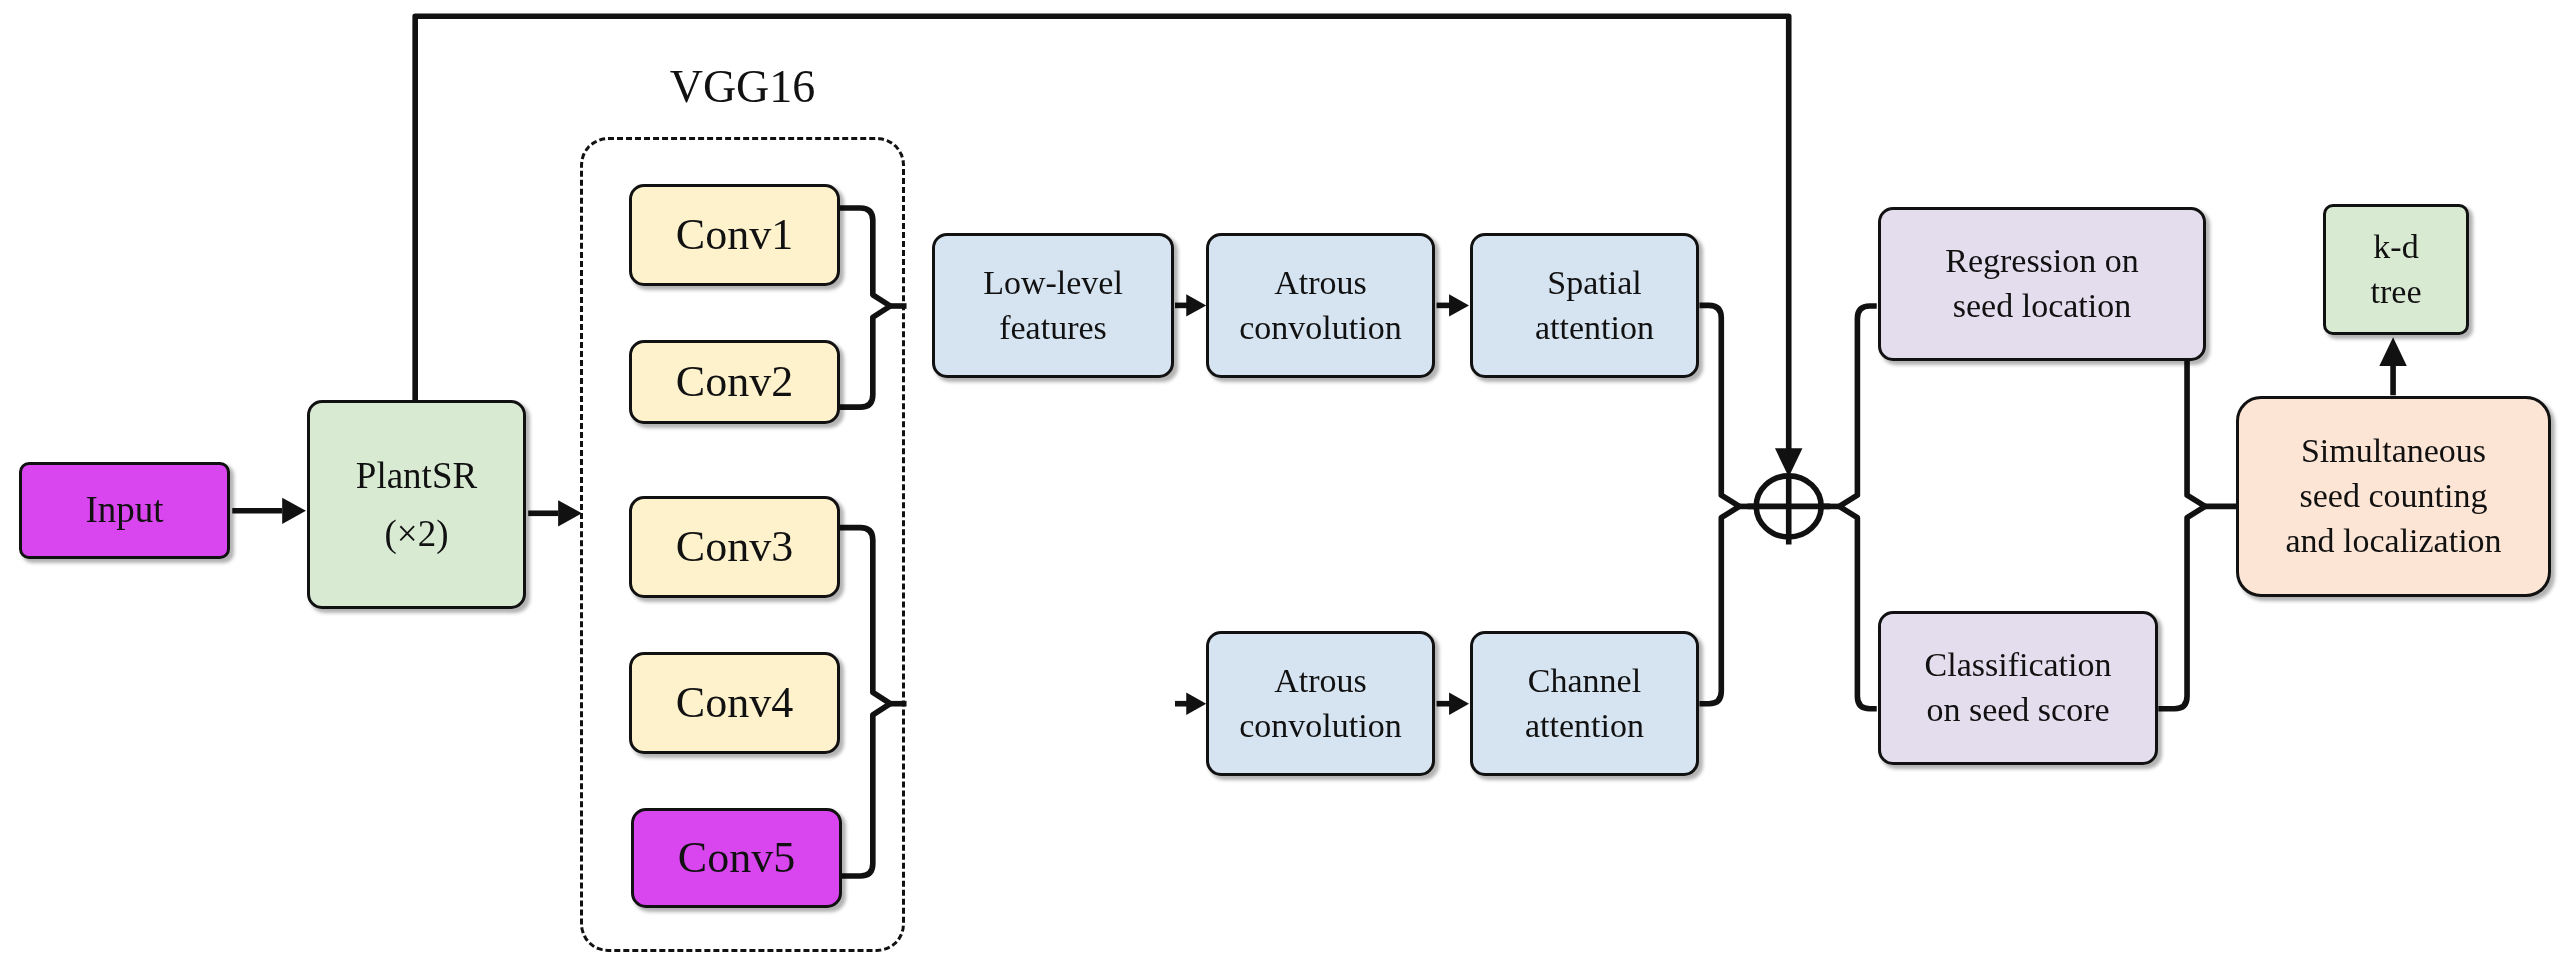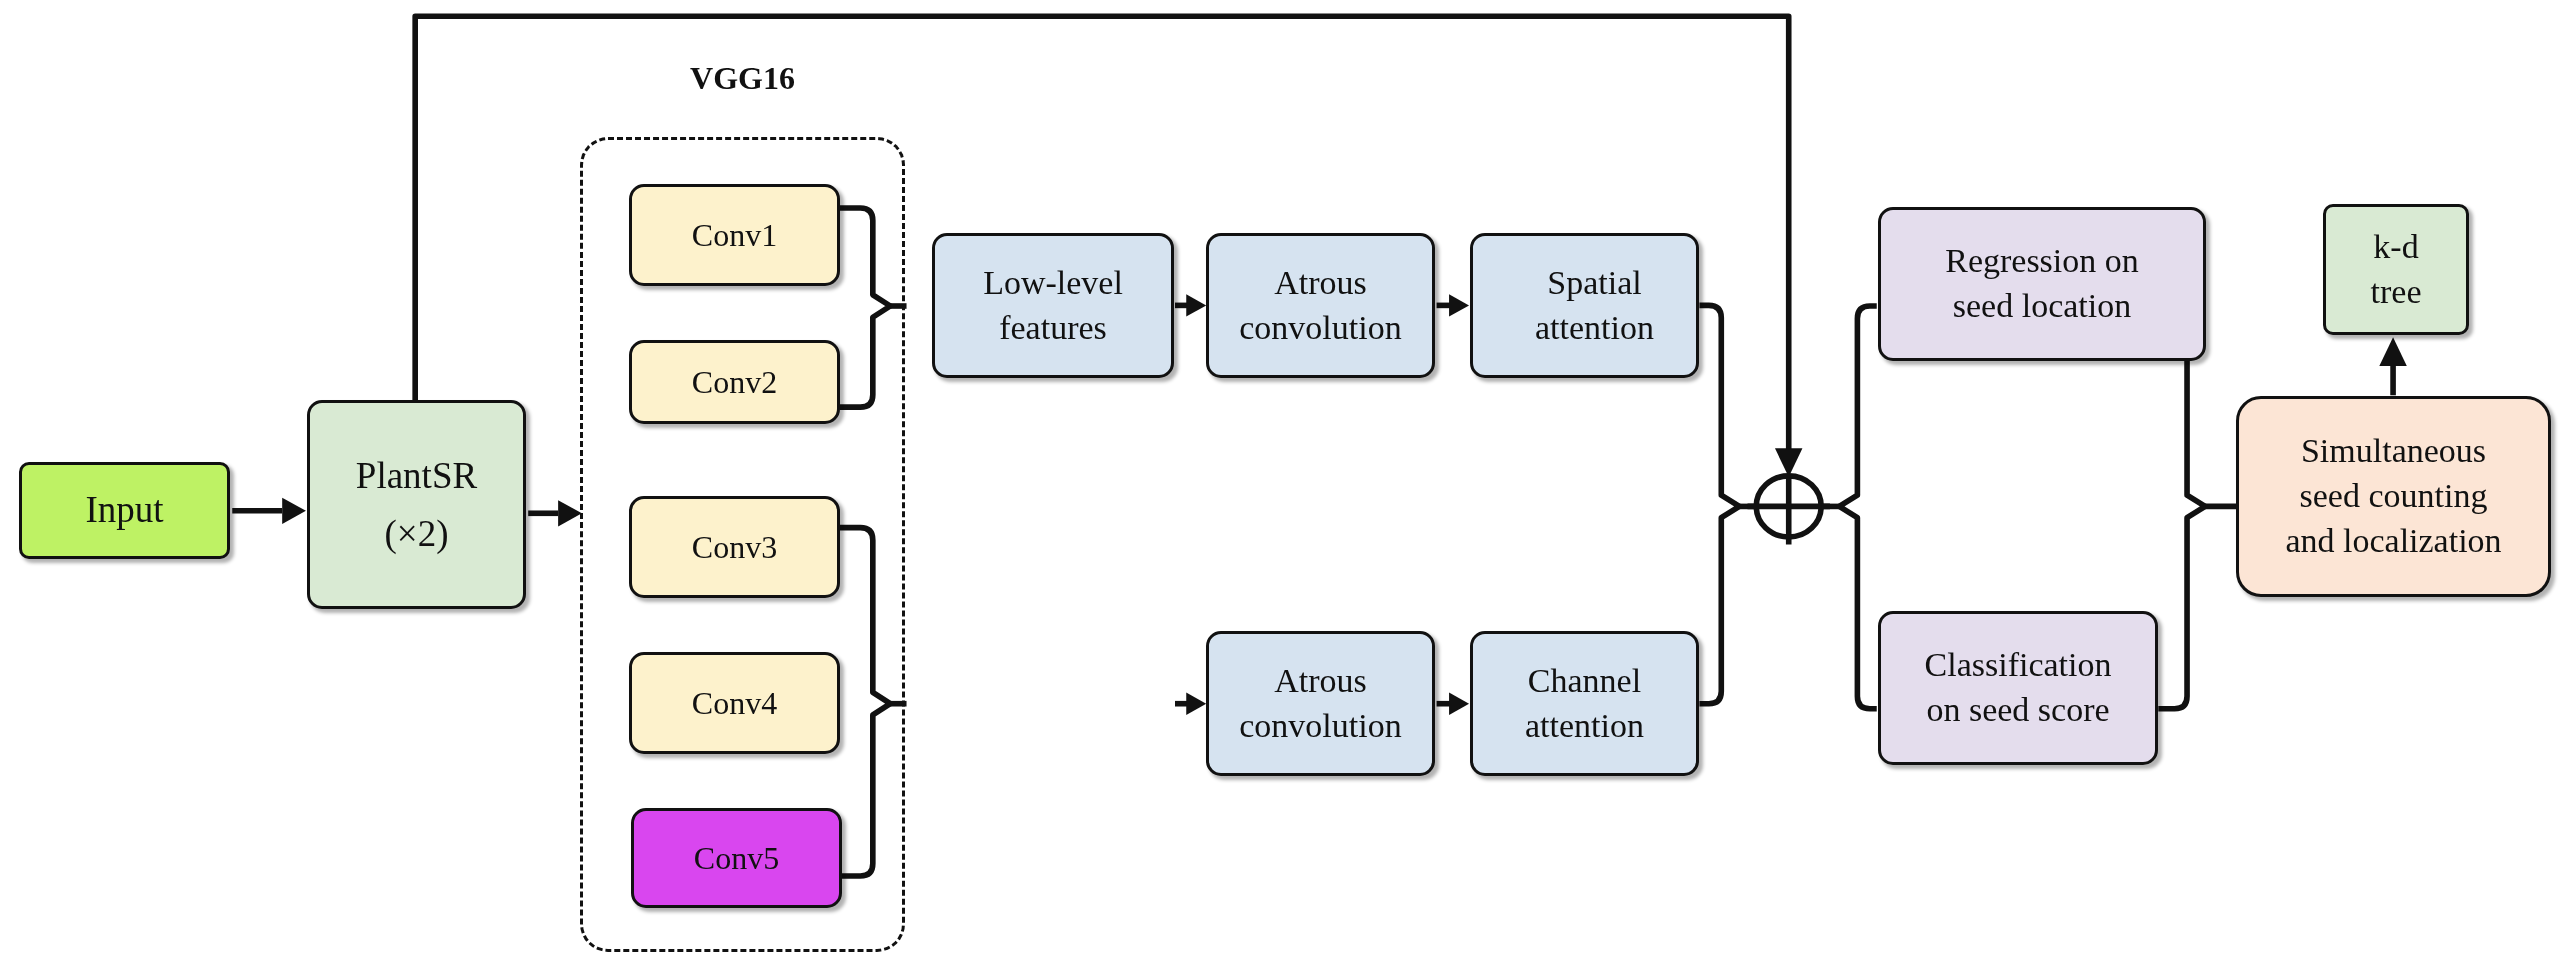--- a/index.html
+++ b/index.html
@@ -25,24 +25,24 @@
   }
   .wire{stroke:#111;stroke-width:9;fill:none;stroke-linejoin:round;stroke-linecap:butt;}
   .head{fill:#111;stroke:none;}
   .dashedbox{
     position:absolute;z-index:1;
     border:3.7px dashed #111;border-radius:28px;box-sizing:border-box;
     background:transparent;
   }
   .vgg-title{
     position:absolute;z-index:2;
-    text-align:center;font-weight:bold;font-size:32px;
+    text-align:center;font-weight:normal;font-size:46px;
   }
   .f60{font-size:37px;}
-  .f58{font-size:32px;}
+  .f58{font-size:44px;}
   .f55{font-size:34px;}
   .r16{border-radius:10px;}
   .r24{border-radius:15px;}
   .r40{border-radius:25px;}
 </style>
 </head>
 <body>
 
 <div id="canvas">
 
@@ -88,21 +88,21 @@
     <path class="wire" d="M 3457 490 H 3483 Q 3503 490 3503 510 V 793 L 3532 811 L 3503 829 V 1115 Q 3503 1135 3483 1135 H 3457"></path>
     <path class="wire" d="M 3532 811 H 3584"></path>
 
     <path class="wire" d="M 3833 633 V 584"></path>
     <polygon class="head" points="3833,540 3811,586 3855,586"></polygon>
   </svg>
 
   <div class="dashedbox" style="left:580px;top:137px;width:325px;height:815px;"></div>
   <div class="vgg-title" style="left:580px;top:60px;width:325px;">VGG16</div>
 
-  <div class="node r16 f60" style="left: 19px; top: 462px; width: 211px; height: 97px; background-color: #bef264;">Input</div>
+  <div class="node r16 f60" style="left: 19px; top: 462px; width: 211px; height: 97px; background-color: #d946ef;">Input</div>
 
   <div class="node r24 f60" style="left: 307px; top: 400px; width: 219px; height: 209px; line-height: 1.55; background-color: rgb(217, 234, 211);">PlantSR
 (×2)</div>
 
   <div class="node r24 f58" style="left: 629px; top: 184px; width: 211px; height: 102px; background-color: rgb(253, 242, 204);">Conv1</div>
   <div class="node r24 f58" style="left: 629px; top: 340px; width: 211px; height: 84px; background-color: rgb(253, 242, 204);">Conv2</div>
   <div class="node r24 f58" style="left: 629px; top: 496px; width: 211px; height: 102px; background-color: rgb(253, 242, 204);">Conv3</div>
   <div class="node r24 f58" style="left: 629px; top: 652px; width: 211px; height: 102px; background-color: rgb(253, 242, 204);">Conv4</div>
   <div class="node r24 f58" style="left: 631px; top: 808px; width: 211px; height: 100px; background-color: #d946ef;">Conv5</div>
 

